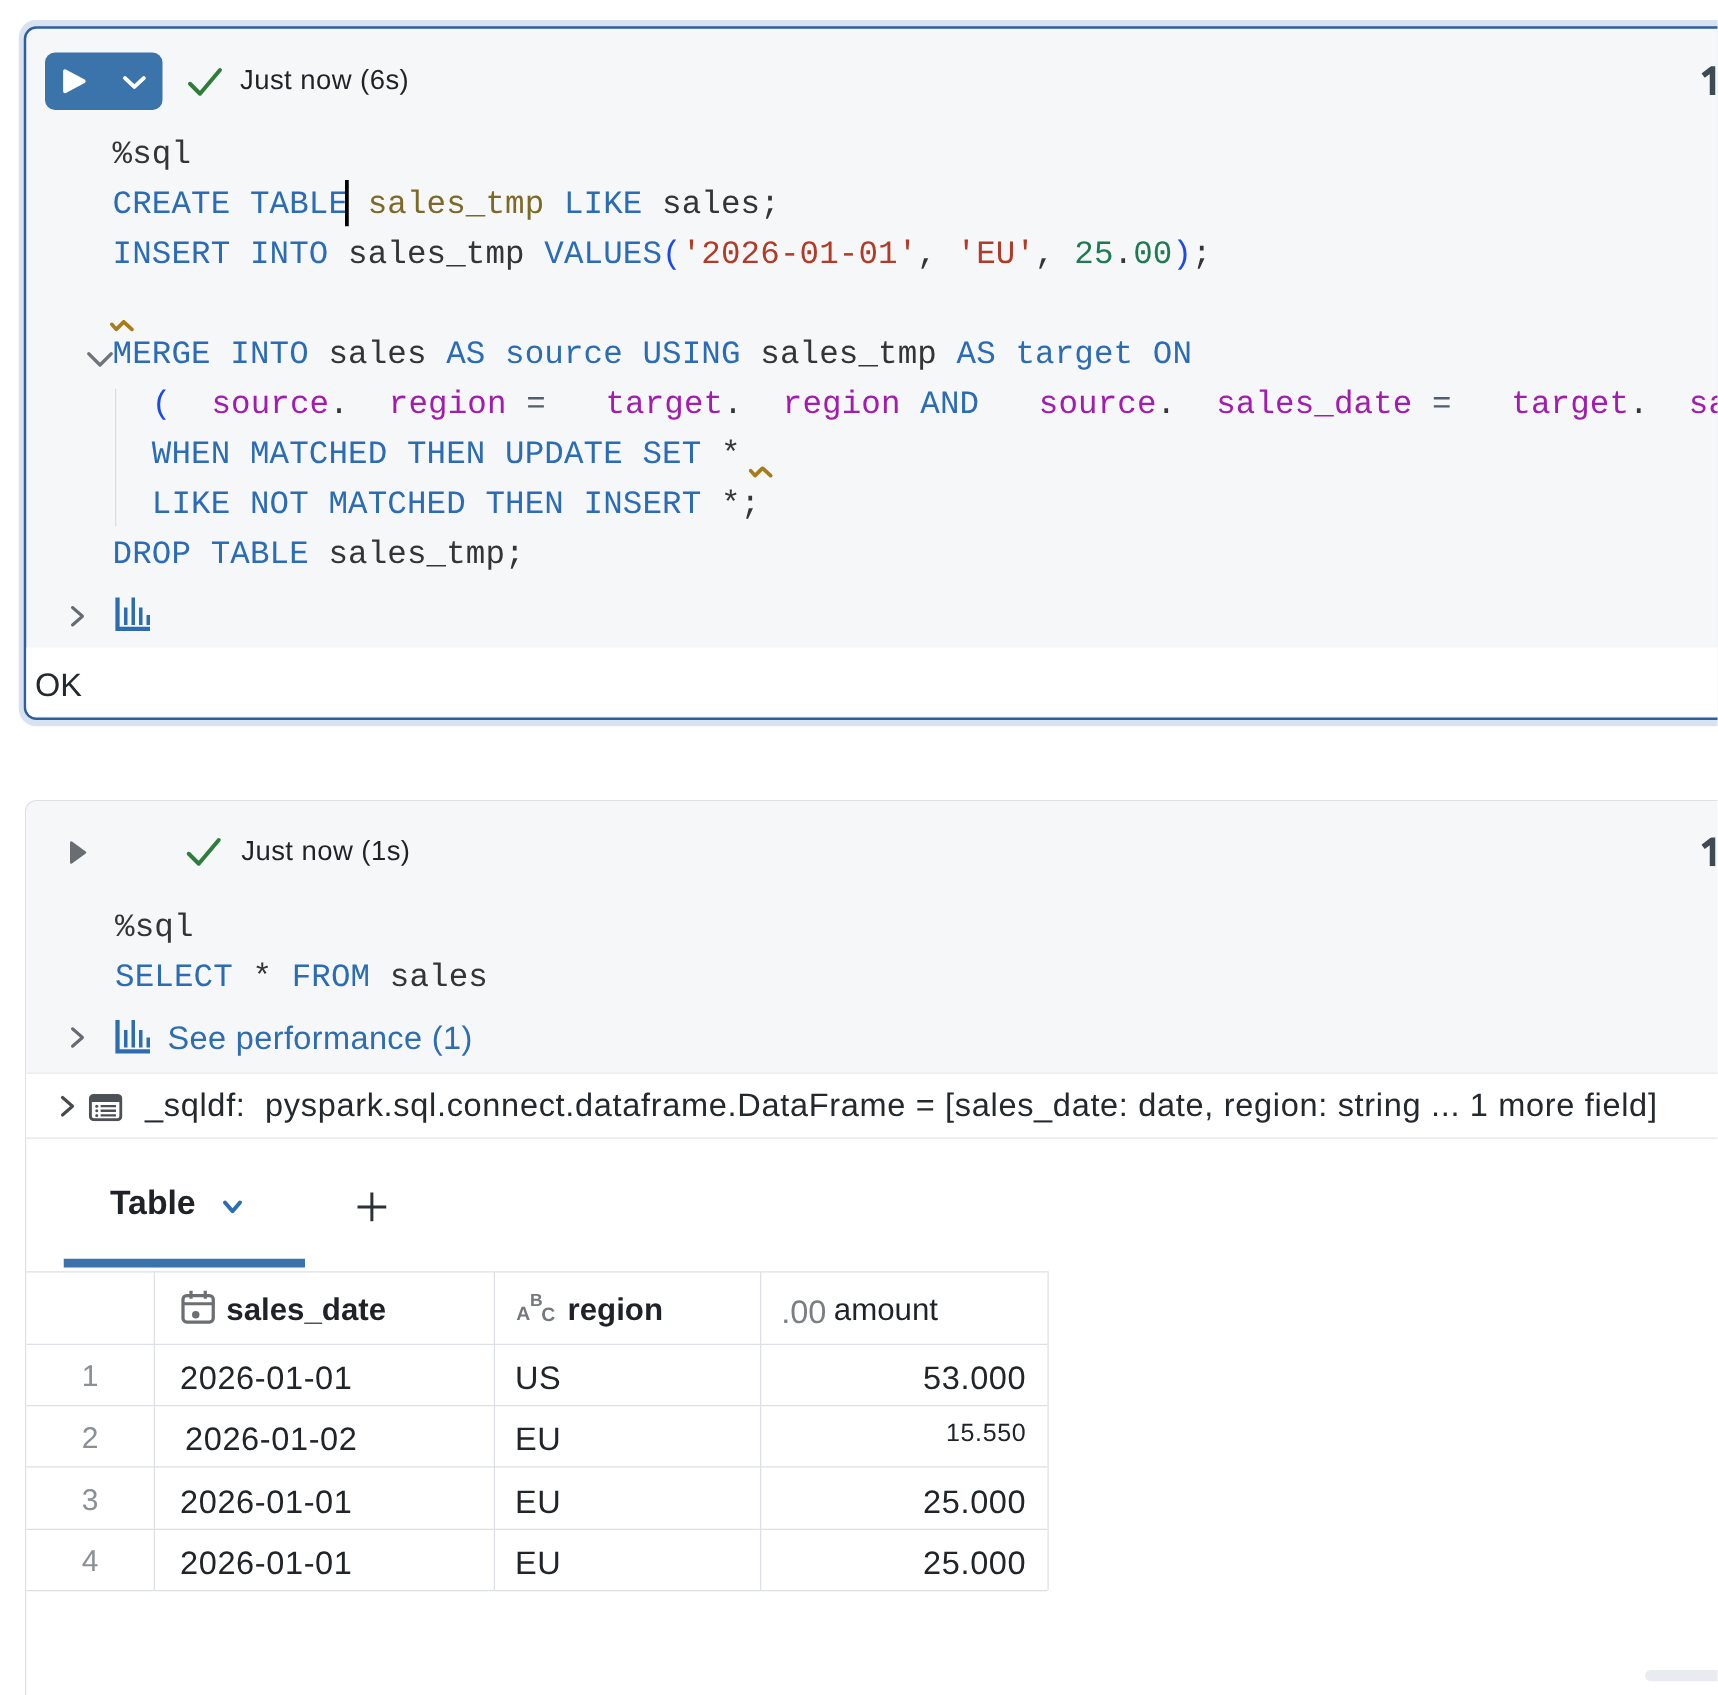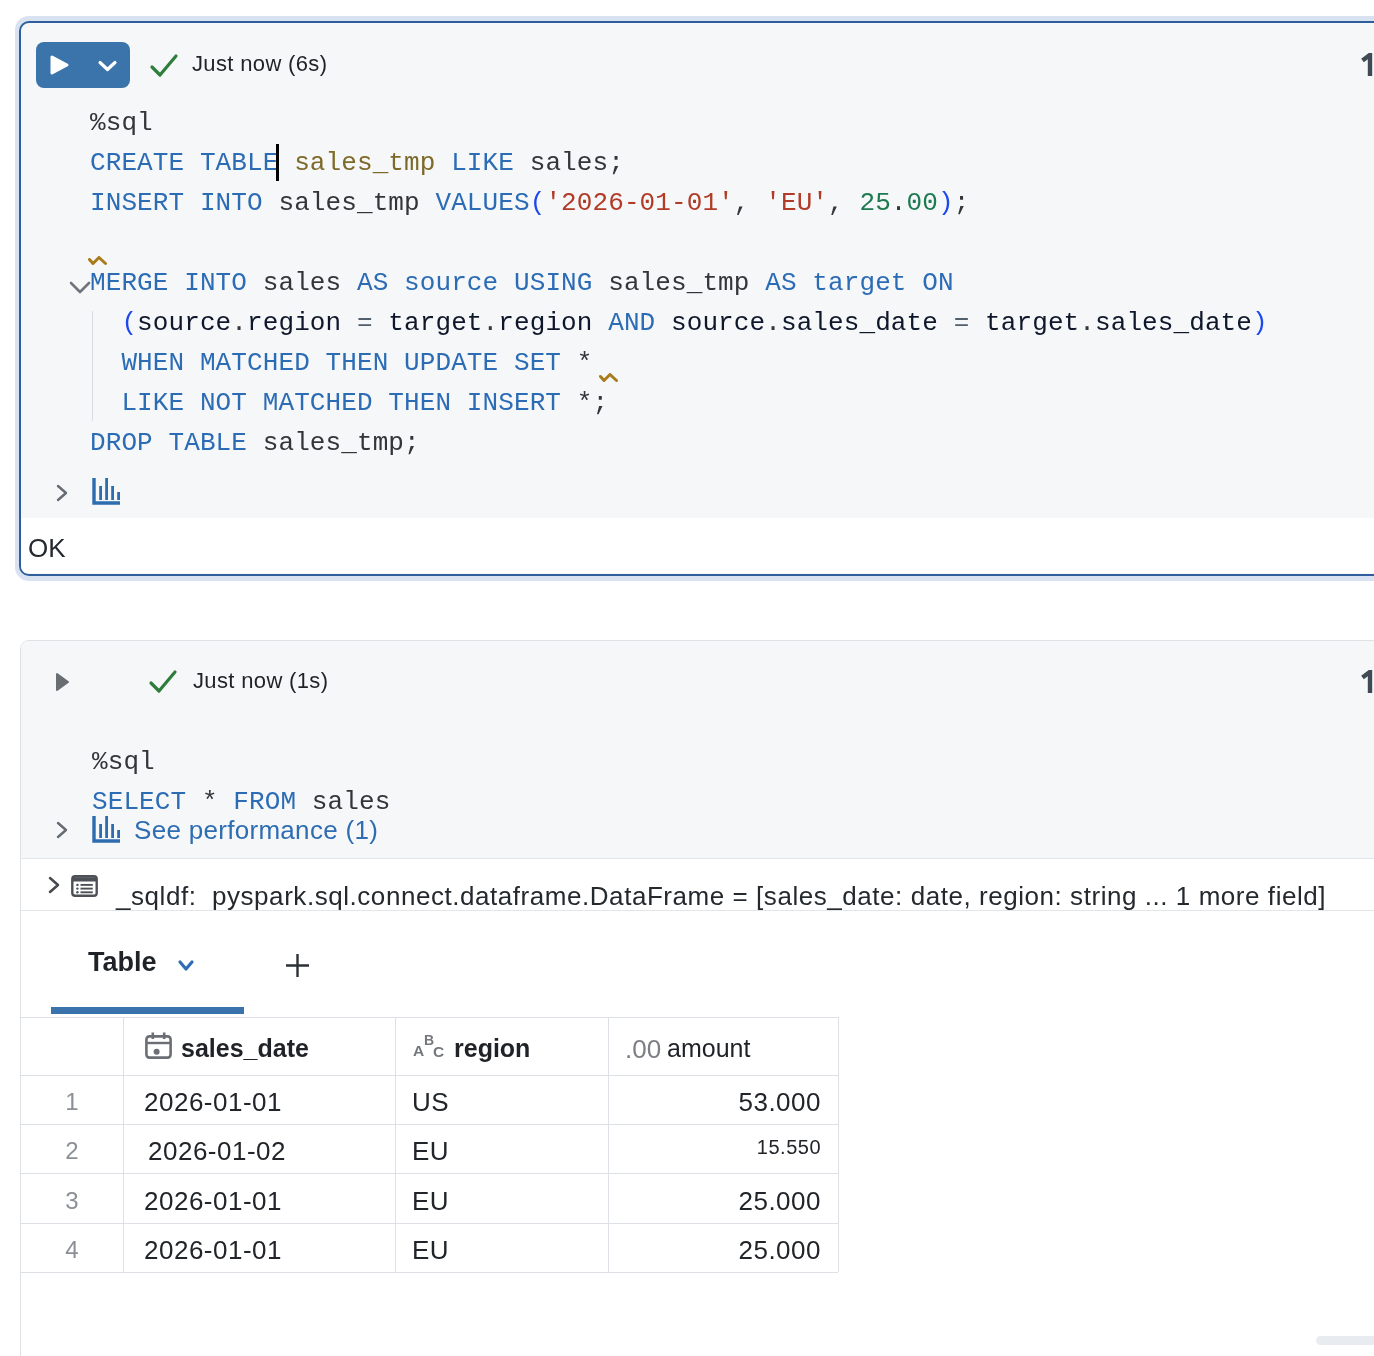--- a/index.html
+++ b/index.html
@@ -5,21 +5,21 @@
   * { margin:0; padding:0; box-sizing:border-box; }
   html,body { width:1374px; height:1356px; background:#ffffff; }
   body { position:relative; overflow:hidden; font-family:"Liberation Sans", sans-serif; }
   .abs { position:absolute; }
   .code { font-family:"Liberation Mono", monospace; font-size:26px; letter-spacing:0.1px; line-height:40px; white-space:pre; color:#333639; }
   .kw { color:#2c6cb5; }
   .id { color:#7d6a29; }
   .str { color:#b23b27; }
   .num { color:#1e7b51; }
   .br { color:#1d49ea; }
-  .id2 { color:#0f172a; }
+  .id2 { color:#a21caf;margin-left:32px; }
   .dot { color:#33363a; }
   .eq { color:#515e6b; }
   .dk { color:#333639; }
   .ui { font-size:22px; letter-spacing:0.35px; color:#1f2328; }
   .link { color:#2e6db2; font-size:26px; letter-spacing:0.3px; }
 </style>
 </head>
 <body>
 
 <div class="abs" style="left:15px; top:16px; width:1385px; height:565px; background:#d9e2f1; border-radius:14px;">
@@ -91,21 +91,21 @@
   </svg>
 
   <svg class="abs" style="left:127px; top:27px;" width="30" height="28" viewBox="0 0 30 28">
     <path d="M3 15 L11 23 L27 4" fill="none" stroke="#2e7d3b" stroke-width="3.2" stroke-linecap="round" stroke-linejoin="round"></path>
   </svg>
   <div class="abs ui" style="left:172px; top:27px;">Just now (1s)</div>
   <svg class="abs" style="left:1340px; top:29px;" width="12" height="23" viewBox="0 0 12 23">
     <path d="M1.5 7.5 L9 1.8 L9 23" fill="none" stroke="#3f4a55" stroke-width="4.4"></path>
   </svg>
 
-  <div class="abs code" style="left:71px; top:81px;margin-top:20px;"><span class="dk">%sql</span>
+  <div class="abs code" style="left:71px; top:81px;"><span class="dk">%sql</span>
 <span class="kw">SELECT</span> * <span class="kw">FROM</span> sales</div>
 
   <svg class="abs" style="left:33px; top:180px;" width="16" height="18" viewBox="0 0 16 18">
     <path d="M4 2 L12 9 L4 16" fill="none" stroke="#656b73" stroke-width="2.4" stroke-linecap="round" stroke-linejoin="round"></path>
   </svg>
   <svg class="abs" style="left:71px; top:174px;" width="30" height="30" viewBox="0 0 30 30">
     <path d="M2 1 L2 26 L28 26" fill="none" stroke="#2e6cb0" stroke-width="3.4"></path>
     <rect x="7.2" y="9" width="2.8" height="14" fill="#2e6cb0"></rect>
     <rect x="13.2" y="1" width="2.8" height="22" fill="#2e6cb0"></rect>
     <rect x="19.2" y="9" width="2.8" height="14" fill="#2e6cb0"></rect>
@@ -120,21 +120,21 @@
     <svg class="abs" style="left:50px; top:16px;" width="27" height="22" viewBox="0 0 27 22">
       <rect x="1.3" y="1.3" width="24.4" height="19.4" rx="2.8" fill="none" stroke="#4d5157" stroke-width="2.4"></rect>
       <path d="M2 2.2 h23 v4.3 h-23 Z" fill="#4d5157"></path>
       <circle cx="6.4" cy="9.9" r="1.2" fill="#4d5157"></circle>
       <circle cx="6.4" cy="13.6" r="1.2" fill="#4d5157"></circle>
       <circle cx="6.4" cy="17.3" r="1.2" fill="#4d5157"></circle>
       <line x1="9.5" y1="9.9" x2="21.8" y2="9.9" stroke="#4d5157" stroke-width="1.9"></line>
       <line x1="9.5" y1="13.6" x2="21.8" y2="13.6" stroke="#4d5157" stroke-width="1.9"></line>
       <line x1="9.5" y1="17.3" x2="21.8" y2="17.3" stroke="#4d5157" stroke-width="1.9"></line>
     </svg>
-    <div class="abs" style="left:95px; top:10px; font-size:26px; letter-spacing:0.55px; color:#24292e;margin-top:12px;">_sqldf:&nbsp; pyspark.sql.connect.dataframe.DataFrame = [sales_date: date, region: string ... 1 more field]</div>
+    <div class="abs" style="left:95px; top:10px; font-size:26px; letter-spacing:0.55px; color:#24292e;">_sqldf:&nbsp; pyspark.sql.connect.dataframe.DataFrame = [sales_date: date, region: string ... 1 more field]</div>
   </div>
 
   <div class="abs" style="left:67px; top:306px; font-size:27px; font-weight:bold; color:#1f2328;">Table</div>
   <svg class="abs" style="left:155px; top:318px;" width="20" height="14" viewBox="0 0 20 14">
     <path d="M4 3 L10 10 L16 3" fill="none" stroke="#2e6db4" stroke-width="3.2" stroke-linecap="round" stroke-linejoin="round"></path>
   </svg>
   <svg class="abs" style="left:263px; top:311px;" width="27" height="27" viewBox="0 0 27 27">
     <path d="M13.5 2 L13.5 25 M2 13.5 L25 13.5" fill="none" stroke="#2c3136" stroke-width="2.4"></path>
   </svg>
   <div class="abs" style="left:30px; top:366px; width:193px; height:7px; background:#3a72ac;"></div>

